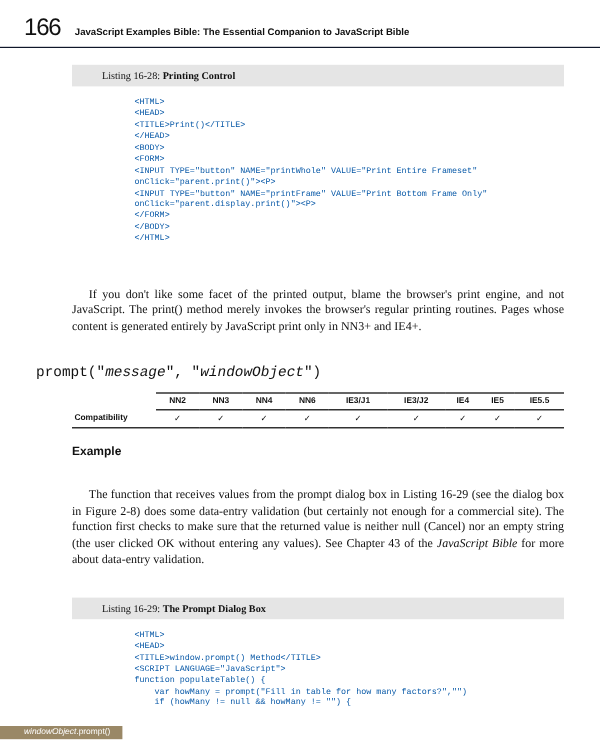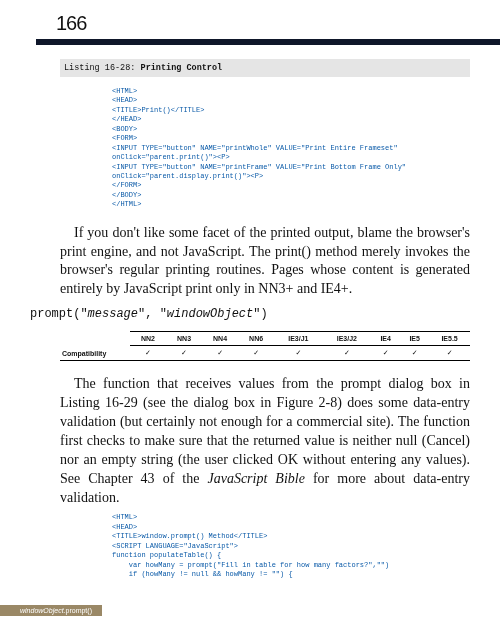--- a/index.html
+++ b/index.html
@@ -1,43 +1,44 @@
 <!DOCTYPE html>
 <html><head>
 <meta charset="utf-8">
 <style>
   * { box-sizing: border-box; margin: 0; padding: 0; }
   body { width: 500px; height: 630px; background: #fff; font-family: Georgia, 'Times New Roman', serif; font-size: 8px; color: #111; position: relative; }
-  .header { display: flex; align-items: baseline; padding: 12px 22px 4px 20px; border-bottom: 6px solid #0f172a; margin-bottom: 14px; margin-left: 36px; }
+  .header { display: flex; align-items: baseline; padding: 12px 22px 4px 20px; border-bottom: 1px solid #0f172a; margin-bottom: 14px; }
   .page-num { font-size: 20px; font-weight: 300; font-family: 'Helvetica Neue', Arial, sans-serif; letter-spacing: -1px; margin-right: 12px; }
   .chapter-title { font-size: 8px; font-weight: bold; font-family: Arial, sans-serif; }
   .content { padding: 0 30px 0 60px; }
-  .listing-bar { background: #e5e5e5; padding: 4px 4px; margin: 6px 0 8px 0; font-family: Liberation Mono, monospace; font-size: 8.5px; }
+  .listing-bar { background: #e5e5e5; padding: 4px 25px; margin: 6px 0 8px 0; font-family: Liberation Serif, serif; font-size: 8.5px; }
   .listing-bar .label { font-weight: normal; }
   .listing-bar .title { font-weight: bold; }
   .code-block { font-family: 'Courier New', monospace; font-size: 7px; color: #0a5aa8; line-height: 1.35; padding: 2px 8px 10px 8px; white-space: pre; margin-left: 44px; }
-  .body-text { font-size: 14px; line-height: 1.35; text-align: justify; margin: 4px 0; }
+  .body-text { font-size: 10px; line-height: 1.35; text-align: justify; margin: 24px 0; }
   .body-text .indent { display: inline-block; width: 14px; }
   .inline-code { font-family: Liberation Serif, serif; }
   .prompt-sig { font-family: 'Courier New', monospace; font-size: 12px; margin: 8px 0 10px -30px; }
   .prompt-sig .ital { font-style: italic; }
   .compat-table { width: 100%; border-collapse: collapse; font-family: Arial, sans-serif; font-size: 7px; margin: 4px 0 14px 0; }
   .compat-table th { border-top: 1.5px solid #000; border-bottom: 1px solid #000; padding: 3px 2px; font-weight: bold; text-align: center; }
   .compat-table th:first-child { text-align: left; width: 70px; border: none; }
   .compat-table td { border-bottom: 1.5px solid #000; padding: 3px 2px; text-align: center; }
   .compat-table td:first-child { text-align: left; font-weight: bold; }
   .section-heading { font-family: Arial, sans-serif; font-size: 10px; font-weight: bold; margin: 6px 0 2px 0; }
   .footer-tab { position: absolute; bottom: 14px; left: 0; background: #9a8866; color: #fff; font-family: Arial, sans-serif; font-size: 7px; font-style: italic; padding: 2px 10px 2px 20px; }
   .footer-tab .method { font-style: normal; }
 </style>
 </head>
 <body>
 
 <div class="header">
   <span class="page-num">166</span>
+  <span class="chapter-title">JavaScript Examples Bible: The Essential Companion to JavaScript Bible</span>
 </div>
 
 <div class="content">
 
   <div class="listing-bar">
     <span class="label">Listing 16-28:</span>
     <span class="title">Printing Control</span>
   </div>
 
   <div class="code-block">&lt;HTML&gt;
@@ -82,23 +83,28 @@
       <td>✓</td>
       <td>✓</td>
       <td>✓</td>
       <td>✓</td>
       <td>✓</td>
       <td>✓</td>
     </tr>
   </tbody>
     </table>
 
+  <div class="section-heading">Example</div>
 
   <p class="body-text"><span class="indent"></span><span>The function that receives values from the prompt dialog box in Listing 16-29 (see the dialog box in Figure 2-8) does some data-entry validation (but certainly not enough for a commercial site). The function first checks to make sure that the returned value is neither </span><span class="inline-code">null</span><span> (Cancel) nor an empty string (the user clicked OK without entering any values). See Chapter 43 of the </span><i>JavaScript Bible</i><span> for more about data-entry validation.</span></p>
 
+  <div class="listing-bar">
+    <span class="label">Listing 16-29:</span>
+    <span class="title">The Prompt Dialog Box</span>
+  </div>
 
   <div class="code-block">&lt;HTML&gt;
 &lt;HEAD&gt;
 &lt;TITLE&gt;window.prompt() Method&lt;/TITLE&gt;
 &lt;SCRIPT LANGUAGE="JavaScript"&gt;
 function populateTable() {
     var howMany = prompt("Fill in table for how many factors?","")
     if (howMany != null &amp;&amp; howMany != "") {</div>
 
 </div>

